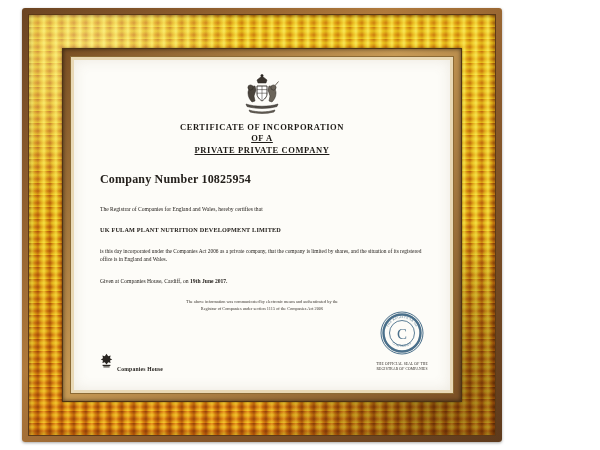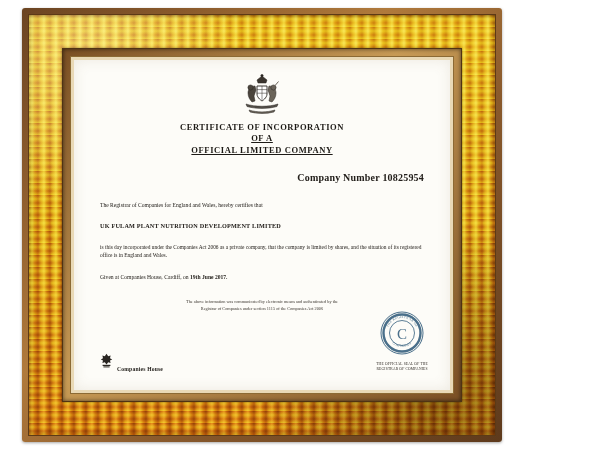--- a/index.html
+++ b/index.html
@@ -125,22 +125,22 @@
     font-size: 8.5px;
     letter-spacing: 0.6px;
     font-weight: bold;
     line-height: 1.35;
     margin: 0;
     color: #1d1a16;
   }
   .cert-title .line2 { font-weight: bold; text-decoration: underline; }
 
   .company-number {
-    text-align: right;
-    font-size: 10px;
+    text-align: left;
+    font-size: 12px;
     font-weight: bold;
     margin-top: 16px;
     letter-spacing: 0.2px;
   }
   .company-number .num { font-weight: bold; }
 
   .body-block {
     margin-top: 18px;
     font-size: 5.6px;
     line-height: 1.5;
@@ -246,21 +246,21 @@
 
               <path d="M7 30 C16 33 30 33 39 30 L38 32.5 C30 35 16 35 8 32.5 Z" fill="#55504a"></path>
               <path d="M10 36 C18 38.5 28 38.5 36 36 L35 38 C27 40 19 40 11 38 Z" fill="#6b645a"></path>
             </g>
           </svg>
         </div>
 
         <div class="cert-title">
           <div>CERTIFICATE OF INCORPORATION</div>
           <div class="line2">OF A</div>
-          <div class="line2">OFFICIAL LIMITED COMPANY</div>
+          <div class="line2">PRIVATE PRIVATE COMPANY</div>
         </div>
 
         <div class="company-number">
           <span>Company Number</span>
           <span class="num">10825954</span>
         </div>
 
         <div class="body-block">
           <p class="registrar-line">The Registrar of Companies for England and Wales, hereby certifies that</p>
         </div>

